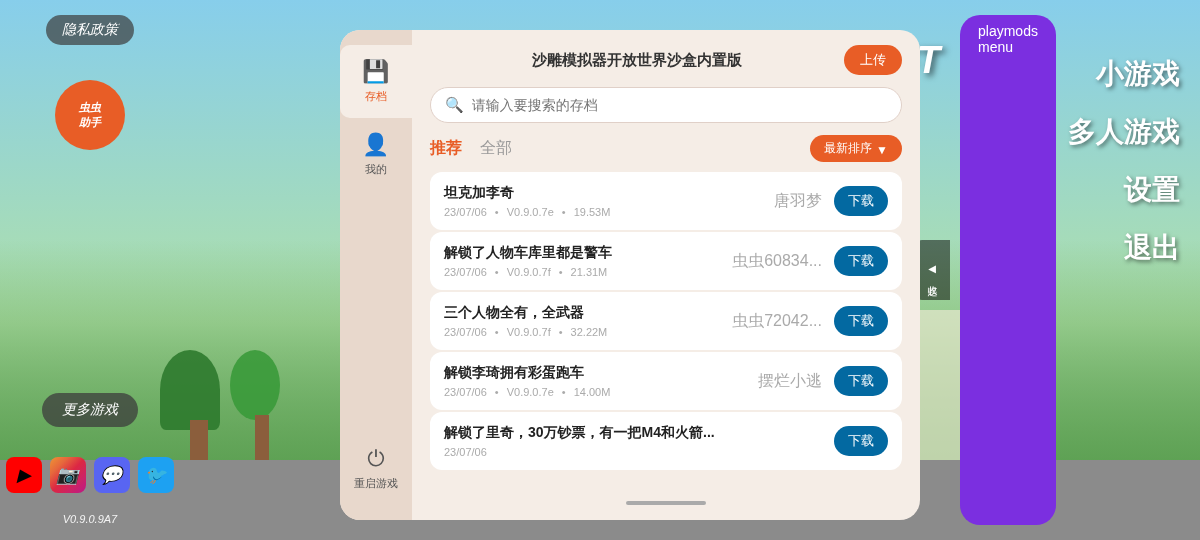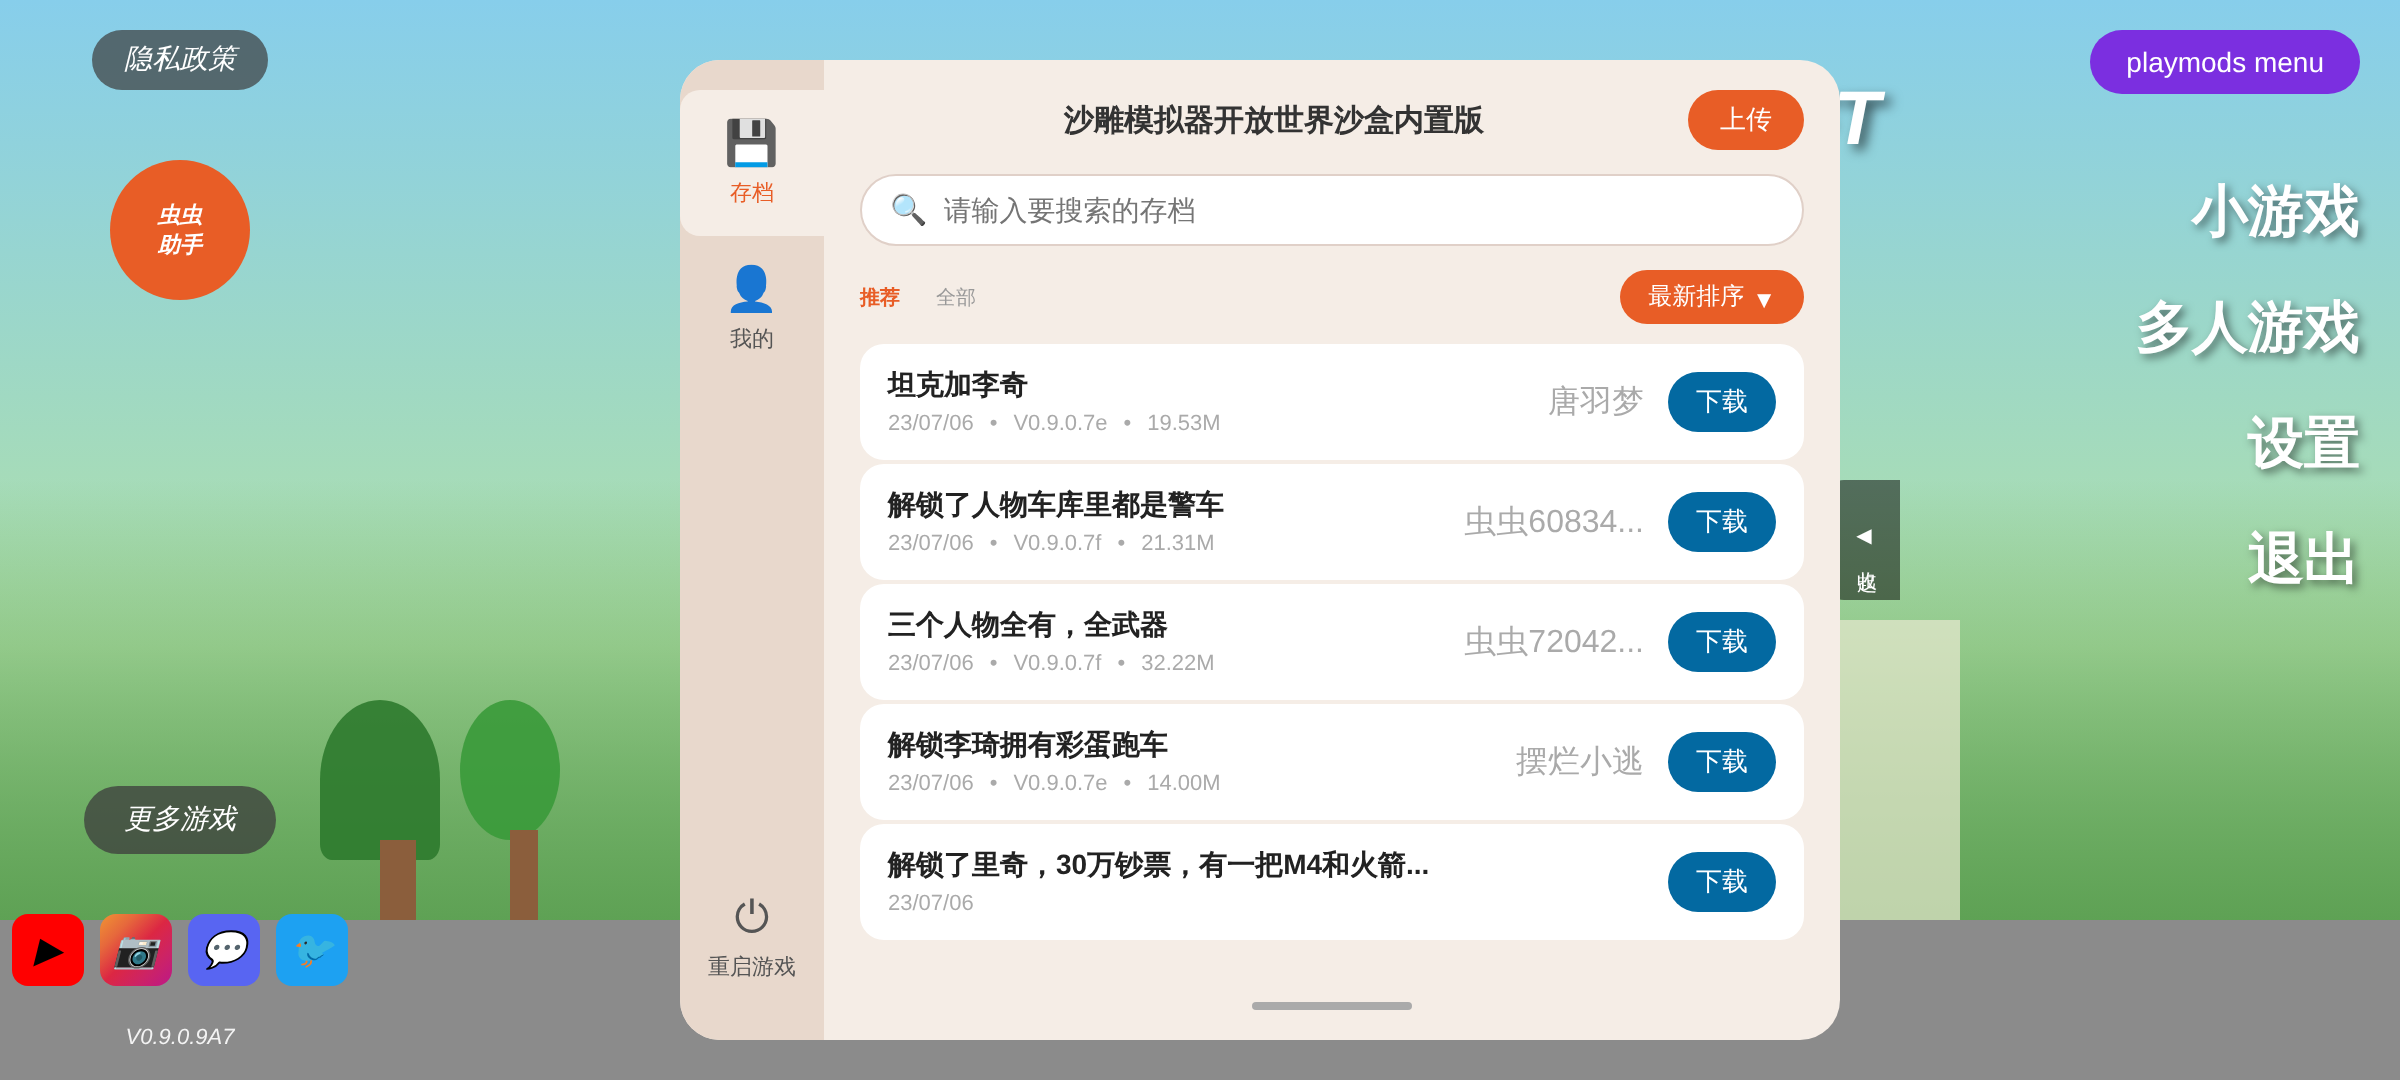--- a/index.html
+++ b/index.html
@@ -114,22 +114,21 @@
     }
 
     
     .right-menu {
       position: absolute;
       right: 0;
       top: 0;
       bottom: 0;
       width: 260px;
       display: flex;
-      flex-direction: column;
-      align-items: flex-end;
+      flex-direction: row;
       padding: 15px 20px;
     }
 
     .playmods-menu-btn {
       background: #7B2FE0;
       color: #fff;
       border-radius: 20px;
       padding: 8px 18px;
       font-size: 14px;
       cursor: pointer;
@@ -291,21 +290,21 @@
       justify-content: space-between;
       margin-bottom: 10px;
     }
 
     .filter-tabs {
       display: flex;
       gap: 18px;
     }
 
     .filter-tab {
-      font-size: 10px;
+      font-size: 16px;
       color: #999;
       cursor: pointer;
     }
 
     .filter-tab.active {
       color: #e85d26;
       font-weight: bold;
     }
 
     .sort-btn {

